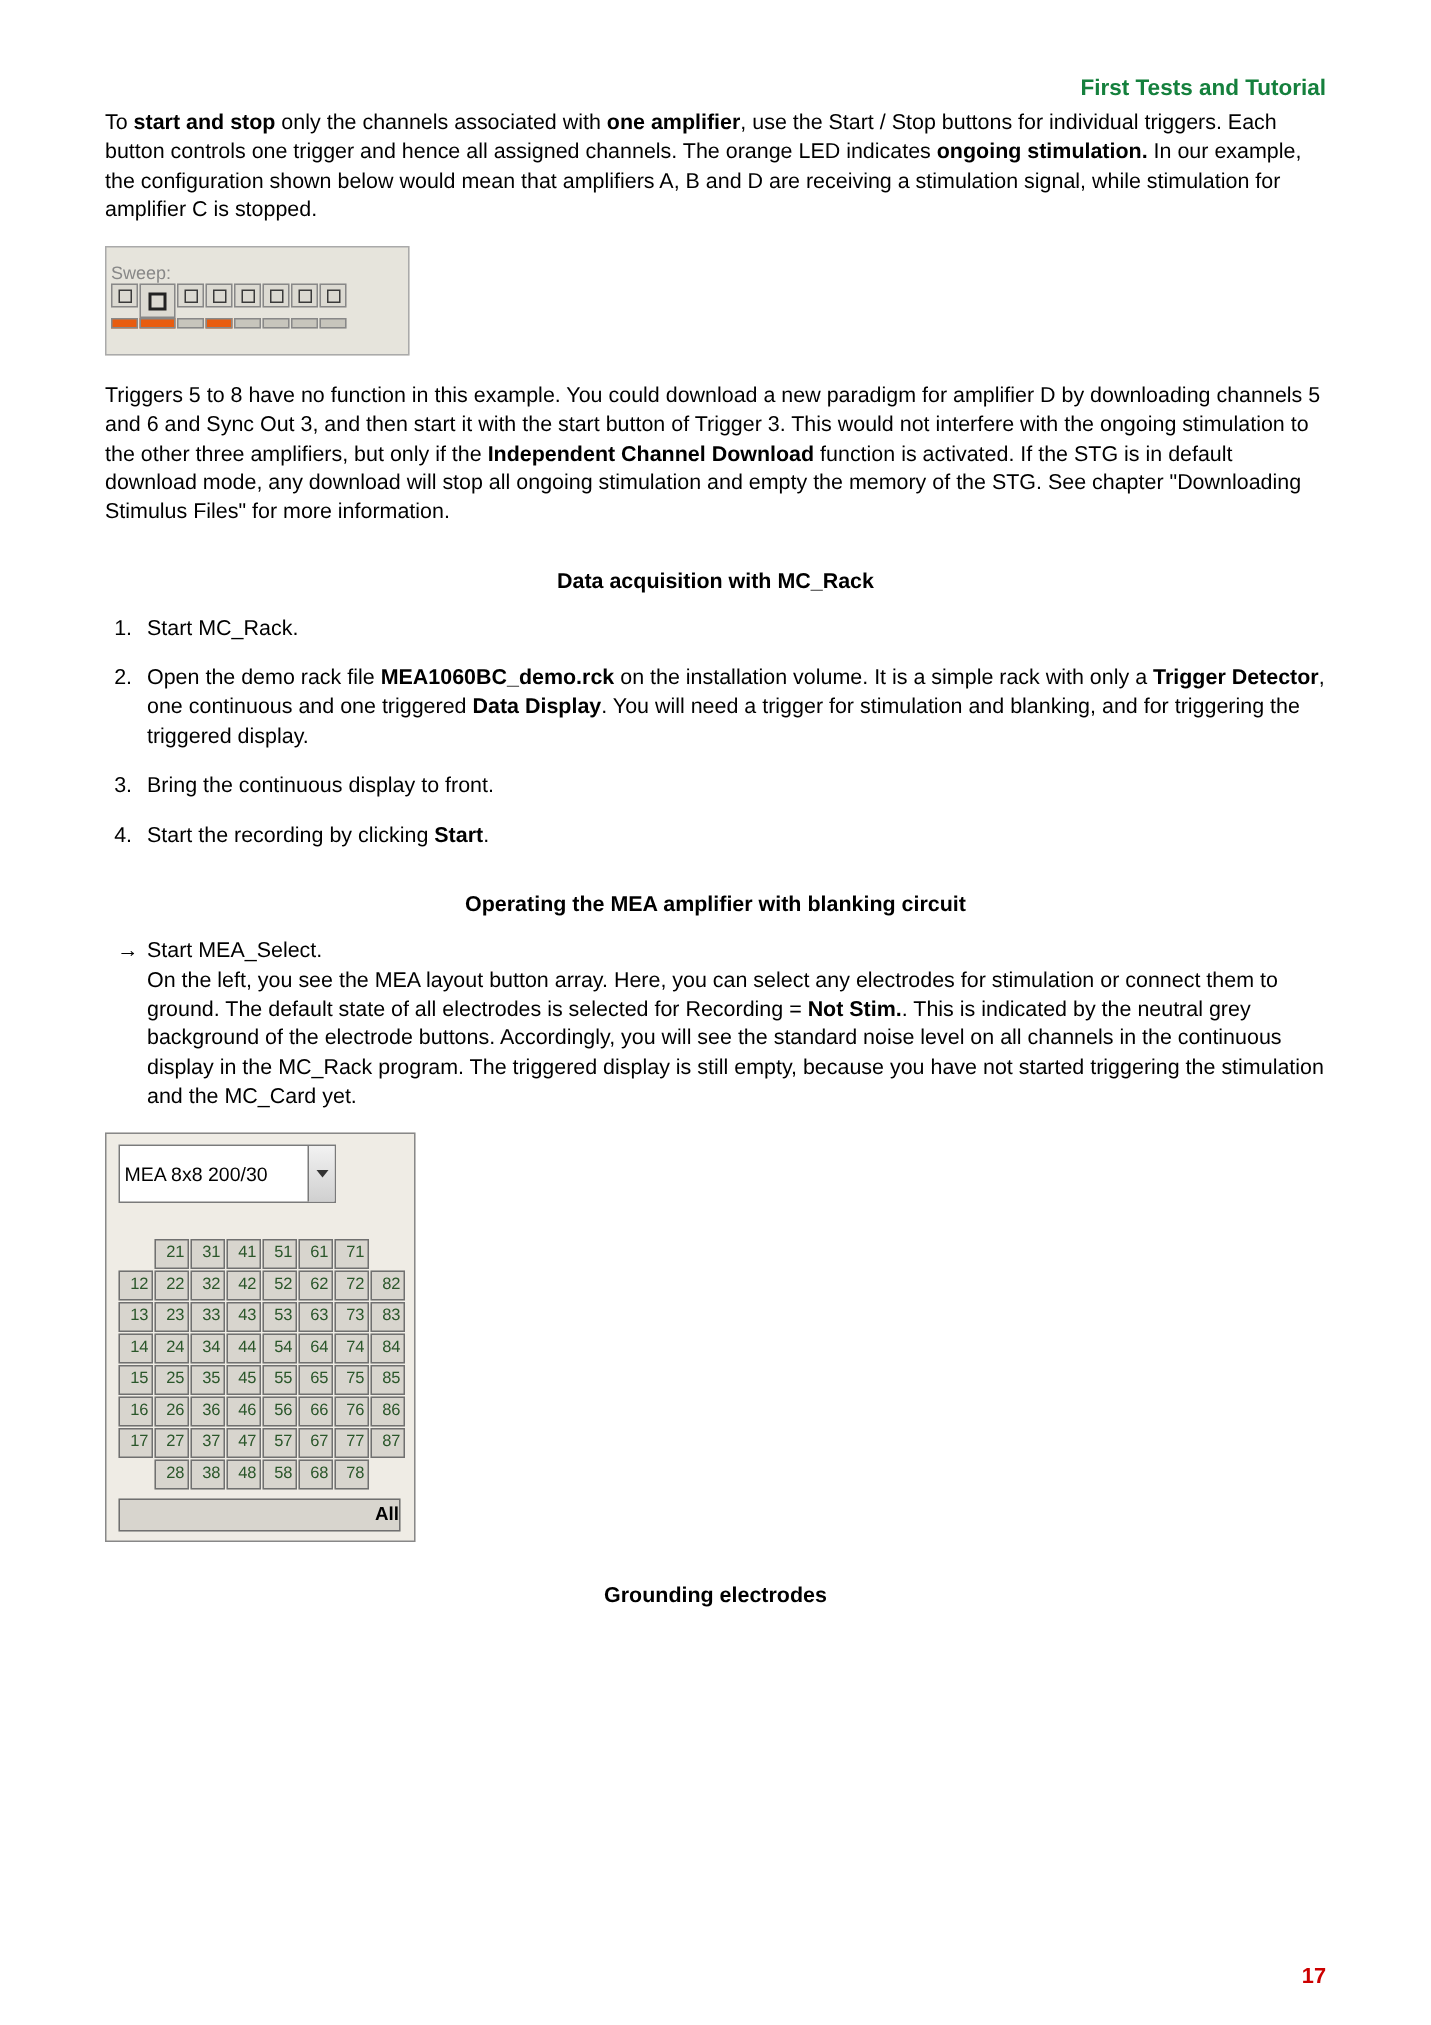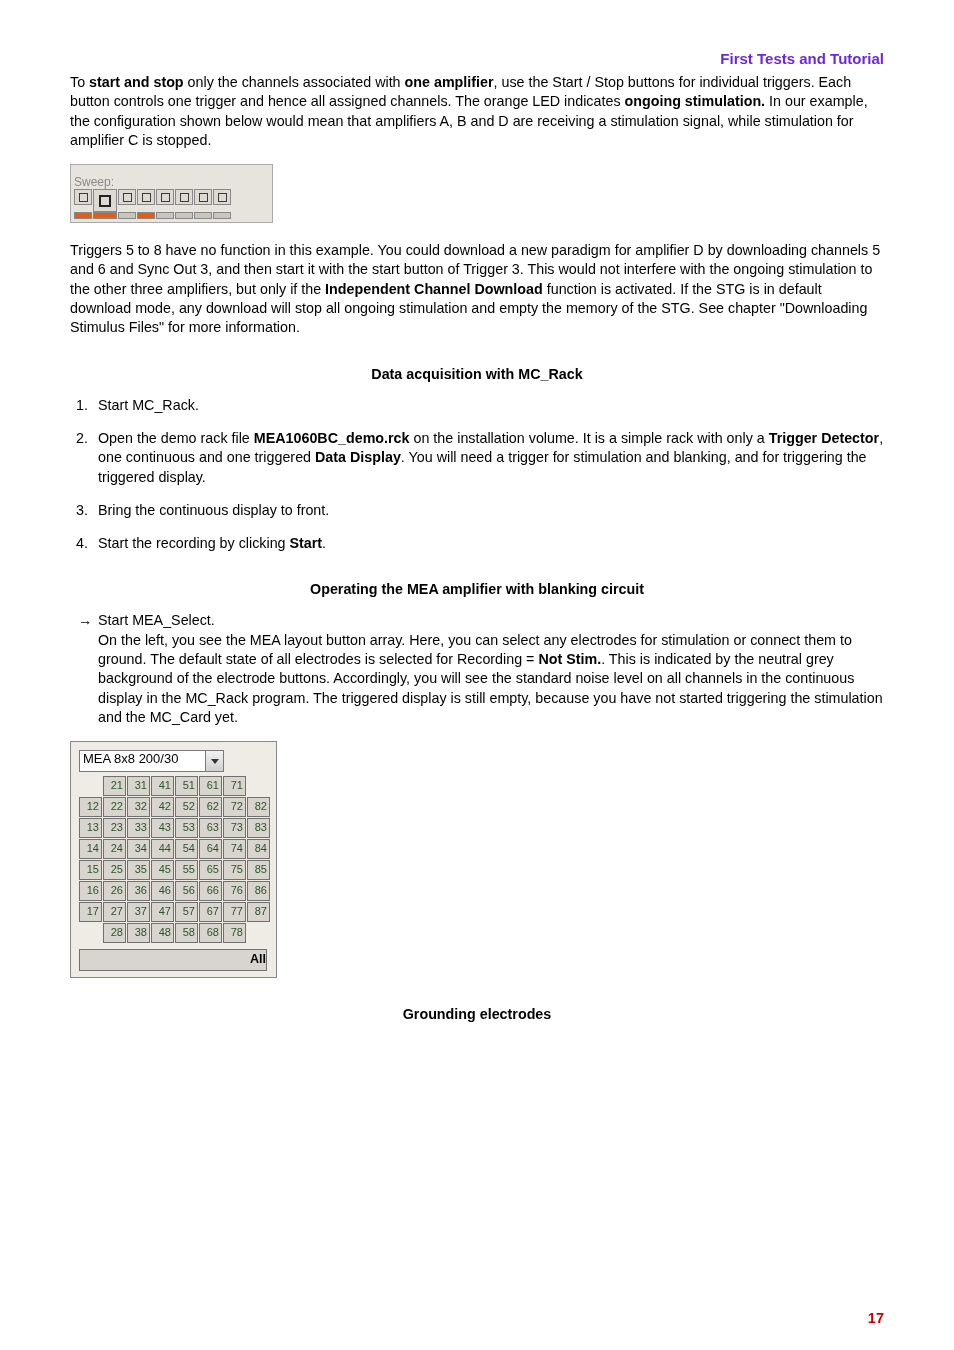--- a/index.html
+++ b/index.html
@@ -8,21 +8,21 @@
     font-family: Verdana, Arial, sans-serif;
     width: 954px;
     height: 1350px;
     position: relative;
     color: #000;
   }
   .page {
     padding: 50px 70px 20px 70px;
   }
   .header-title {
-    color: #6d28d9;
+    color: #15803d;
     font-weight: bold;
     font-size: 15.0px;
     text-align: right;
     margin-bottom: 6px;
   }
   .body-text {
     font-size: 14.3px;
     line-height: 1.35;
     margin-bottom: 14px;
   }
@@ -63,25 +63,25 @@
     background: #efece5;
     width: 207px;
     padding: 7px 5px 4px 8px;
     margin-top: 8px;
     margin-bottom: 20px;
   }
   .mea-select {
     background: #fff;
     border: 1px solid #7a7a7a;
     display: inline-flex;
-    align-items: flex-start;
-    height: 22px;
+    align-items: center;
+    height: 39px;
     width: 145px;
     font-size: 12px;
-    margin-bottom: 4px;
+    margin-bottom: 24px;
     position: relative;
   }
   .mea-select .seltext {
     padding-left: 3px;
     font-size: 13px;
     font-family: Verdana, Arial, sans-serif;
   }
   .mea-select .drop {
     position: absolute;
     right: 0; top: 0; bottom: 0;
@@ -133,21 +133,21 @@
     bottom: 24px;
     color: #cc0000;
     font-weight: bold;
     font-size: 14.5px;
   }
   
   .sweep-box {
     width: 203px;
     background: #e6e4dc;
     border: 1px solid #aaa;
-    padding: 2px 3px 3px 3px;
+    padding: 2px 3px 17px 3px;
   }
   .sweep-label {
     color: #888;
     font-size: 12.0px;
     font-family: Verdana, Arial, sans-serif;
     display: inline-block;
     vertical-align: top;
     margin-top: 8px;
     margin-right: 2px;
   }

